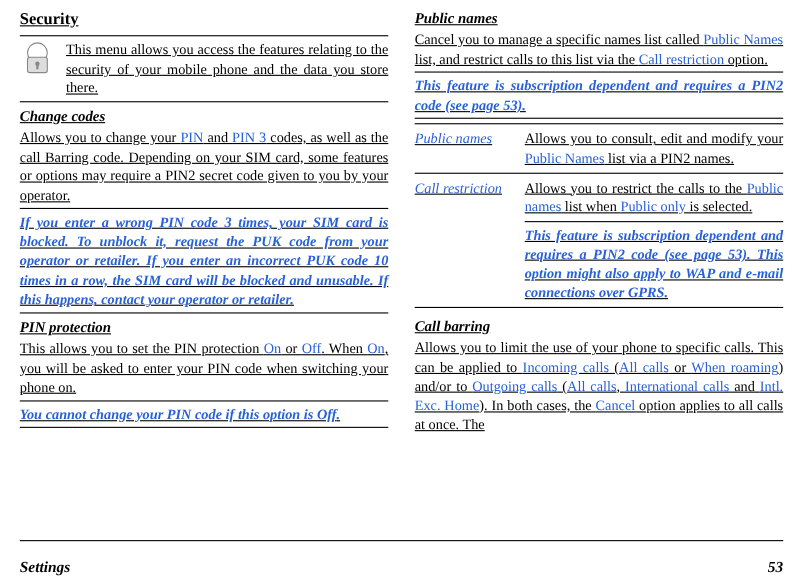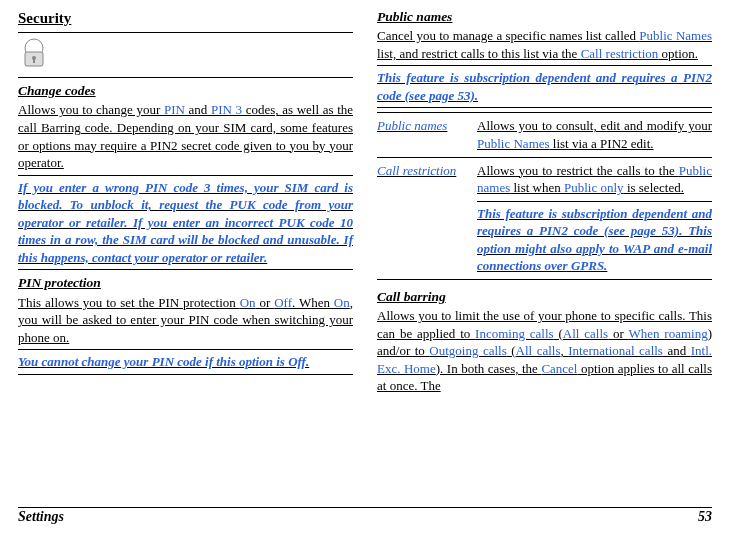--- a/index.html
+++ b/index.html
@@ -102,21 +102,21 @@
     margin-top: 4px;
   }
   .footer {
     position: absolute;
     bottom: 6px;
     left: 18px;
     right: 18px;
     border-top: 1px solid #000;
     display: flex;
     justify-content: space-between;
-    padding-top: 0;
+    padding-top: 16px;
     font-style: italic;
     font-weight: bold;
     font-size: 14px;
   }
   .inline {}
 </style>
 </head>
 <body>
 
 <div class="columns">
@@ -126,20 +126,21 @@
 
     <div class="intro-box">
       <div class="sec-icon">
         <svg width="28" height="34" viewBox="0 0 28 34">
           <ellipse cx="14" cy="10" rx="9" ry="9" fill="none" stroke="#888" stroke-width="1"></ellipse>
           <rect x="5" y="14" width="18" height="14" rx="2" fill="#ddd" stroke="#888"></rect>
           <circle cx="14" cy="20" r="2" fill="#888"></circle>
           <rect x="13" y="20" width="2" height="5" fill="#888"></rect>
         </svg>
       </div>
+      <div class="intro-text">This menu allows you access the features relating to the security of your mobile phone and the data you store there.</div>
     </div>
 
     <div class="sub-title">Change codes</div>
     <div class="para">
       <span class="inline">Allows you to change your </span><span class="blue inline">PIN</span><span class="inline"> and </span><span class="blue inline">PIN 3</span><span class="inline"> codes, as well as the call Barring code. Depending on your SIM card, some features or options may require a PIN2 secret code given to you by your operator.</span>
     </div>
 
     <div class="note-box">If you enter a wrong PIN code 3 times, your SIM card is blocked. To unblock it, request the PUK code from your operator or retailer. If you enter an incorrect PUK code 10 times in a row, the SIM card will be blocked and unusable. If this happens, contact your operator or retailer.</div>
 
     <div class="sub-title">PIN protection</div>
@@ -157,21 +158,21 @@
     <div class="para">
       <span class="inline">Cancel you to manage a specific names list called </span><span class="blue inline">Public Names</span><span class="inline"> list, and restrict calls to this list via the </span><span class="blue inline">Call restriction</span><span class="inline"> option.</span>
     </div>
 
     <div class="note-box">This feature is subscription dependent and requires a PIN2 code (see page 53).</div>
 
     <div class="table">
       <div class="row">
         <div class="lcell">Public names</div>
         <div class="rcell">
-          <span class="inline">Allows you to consult, edit and modify your </span><span class="blue inline">Public Names</span><span class="inline"> list via a PIN2 edit.</span>
+          <span class="inline">Allows you to consult, edit and modify your </span><span class="blue inline">Public Names</span><span class="inline"> list via a PIN2 names.</span>
         </div>
       </div>
       <div class="row">
         <div class="lcell">Call restriction</div>
         <div class="rcell">
           <span class="inline">Allows you to restrict the calls to the </span><span class="blue inline">Public names</span><span class="inline"> list when </span><span class="blue inline">Public only</span><span class="inline"> is selected.</span>
           <div class="sub-note">This feature is subscription dependent and requires a PIN2 code (see page 53). This option might also apply to WAP and e-mail connections over GPRS.</div>
         </div>
       </div>
     </div>

